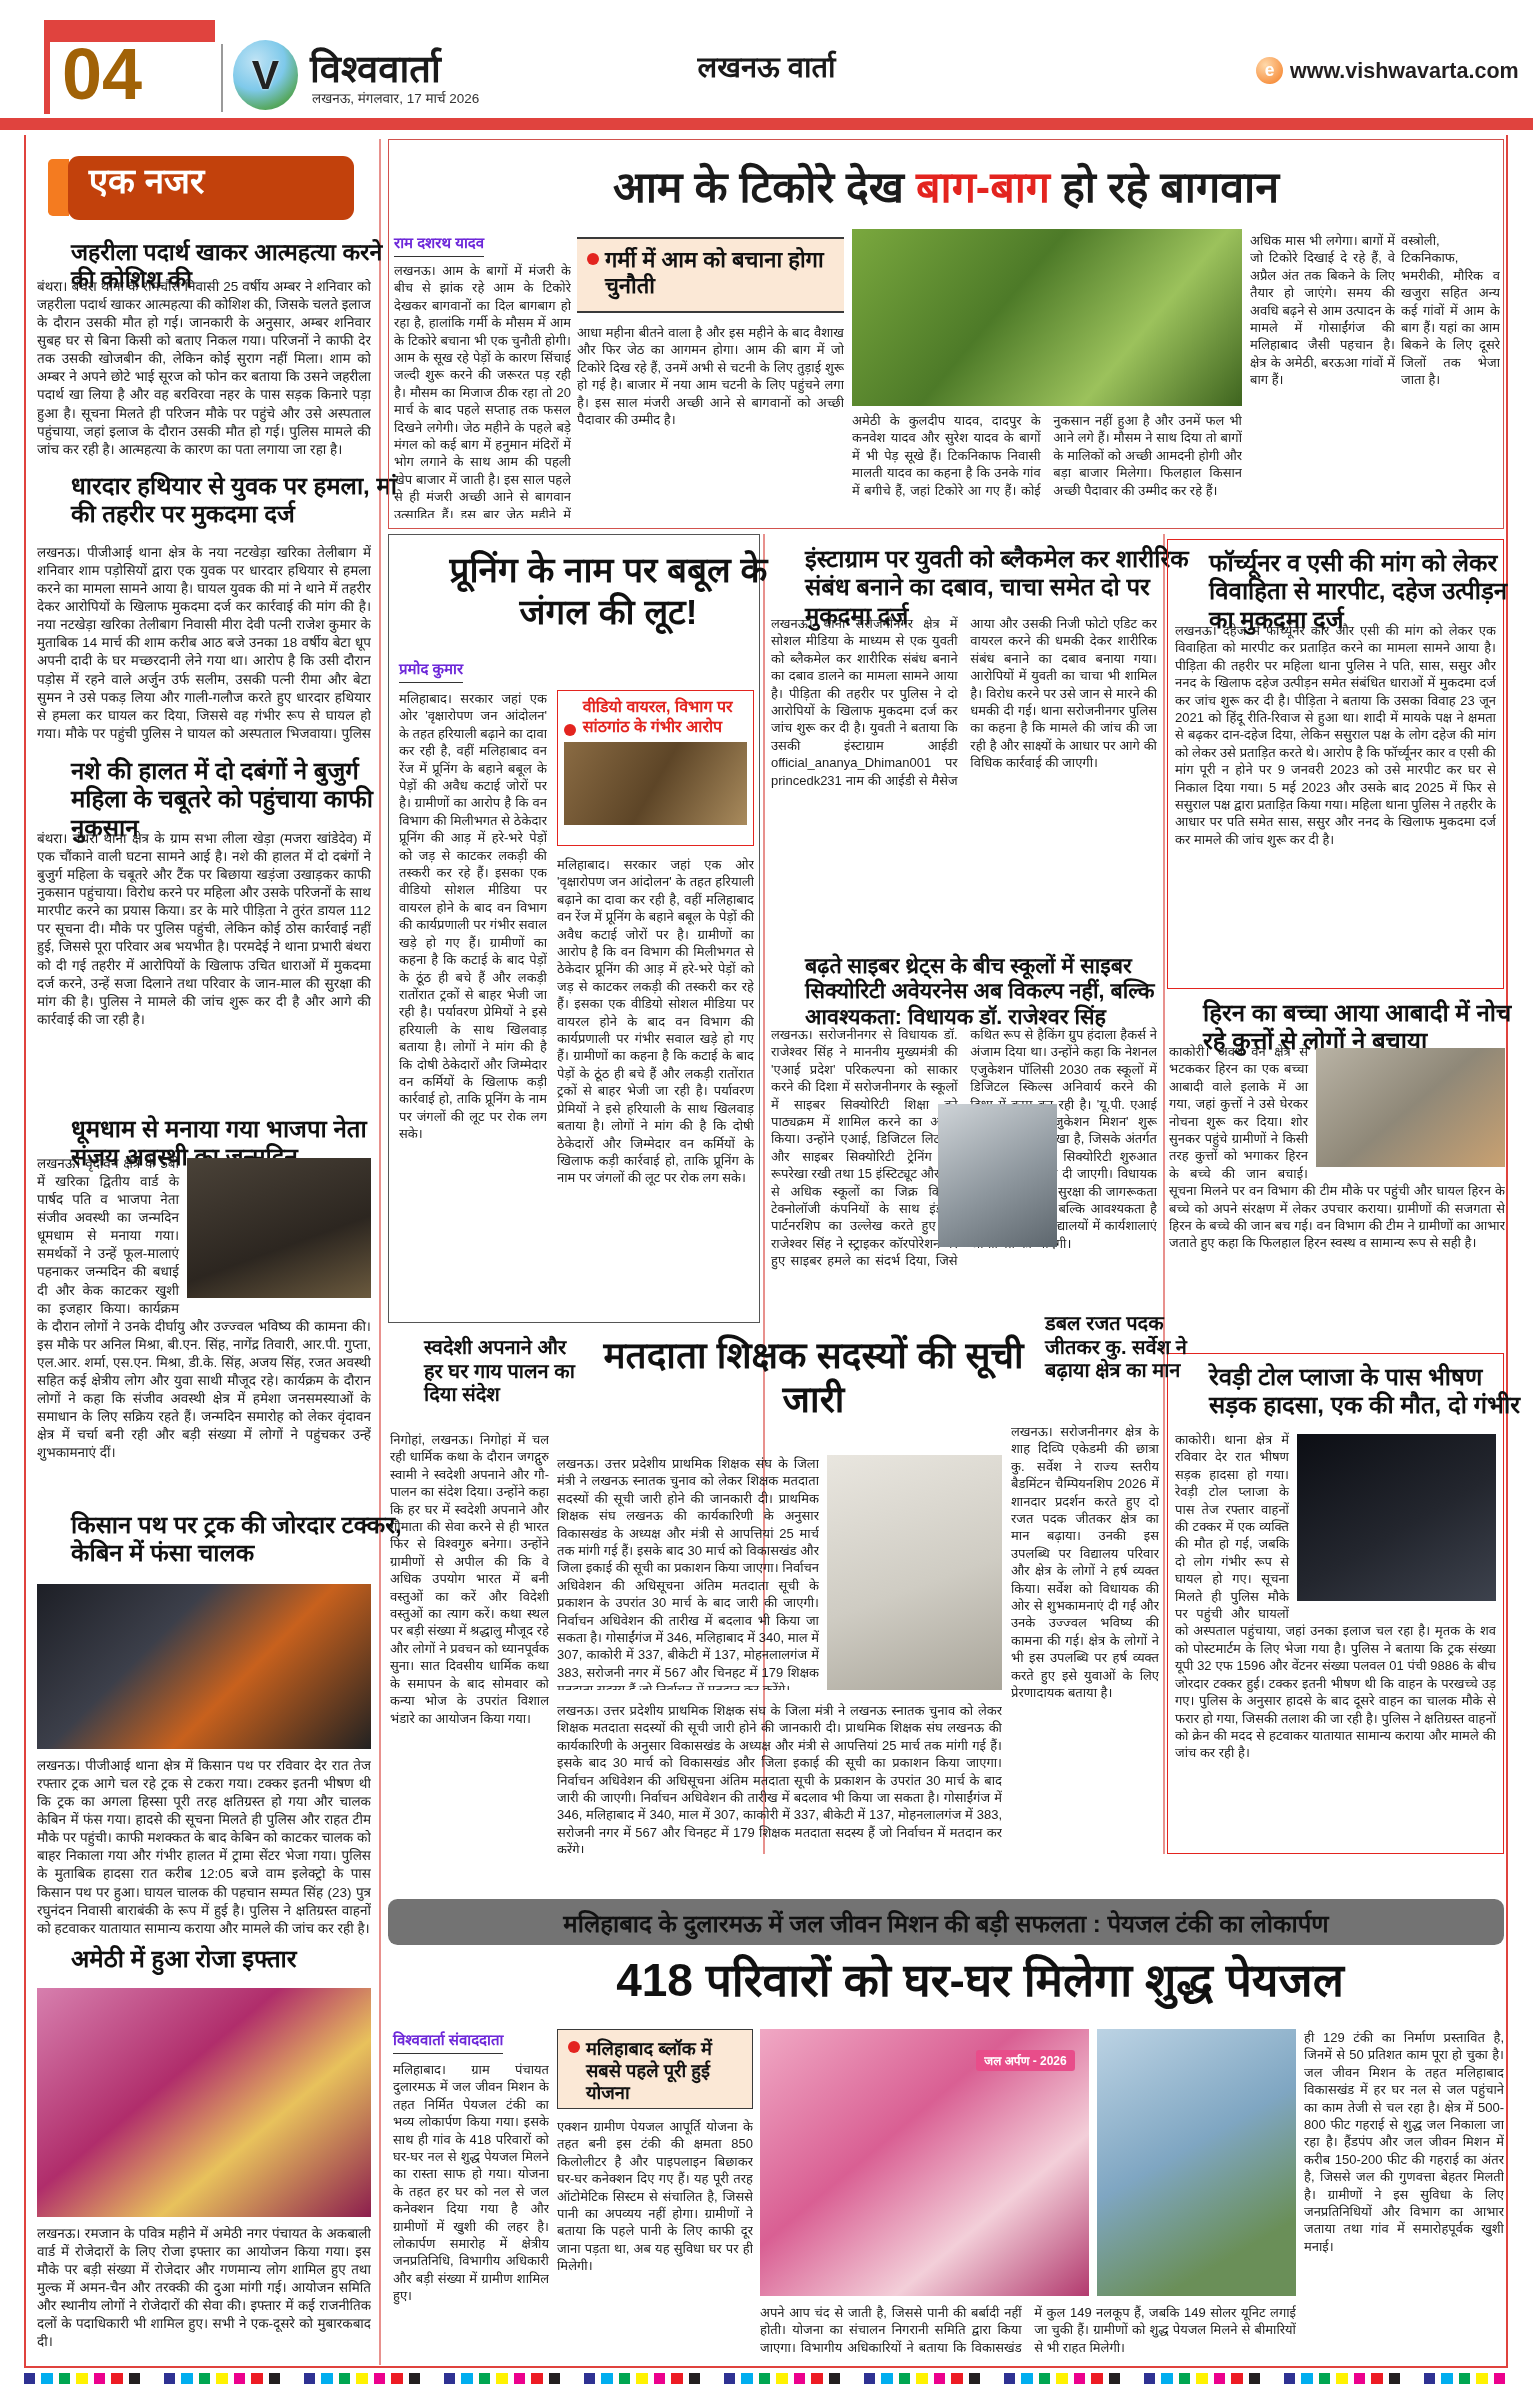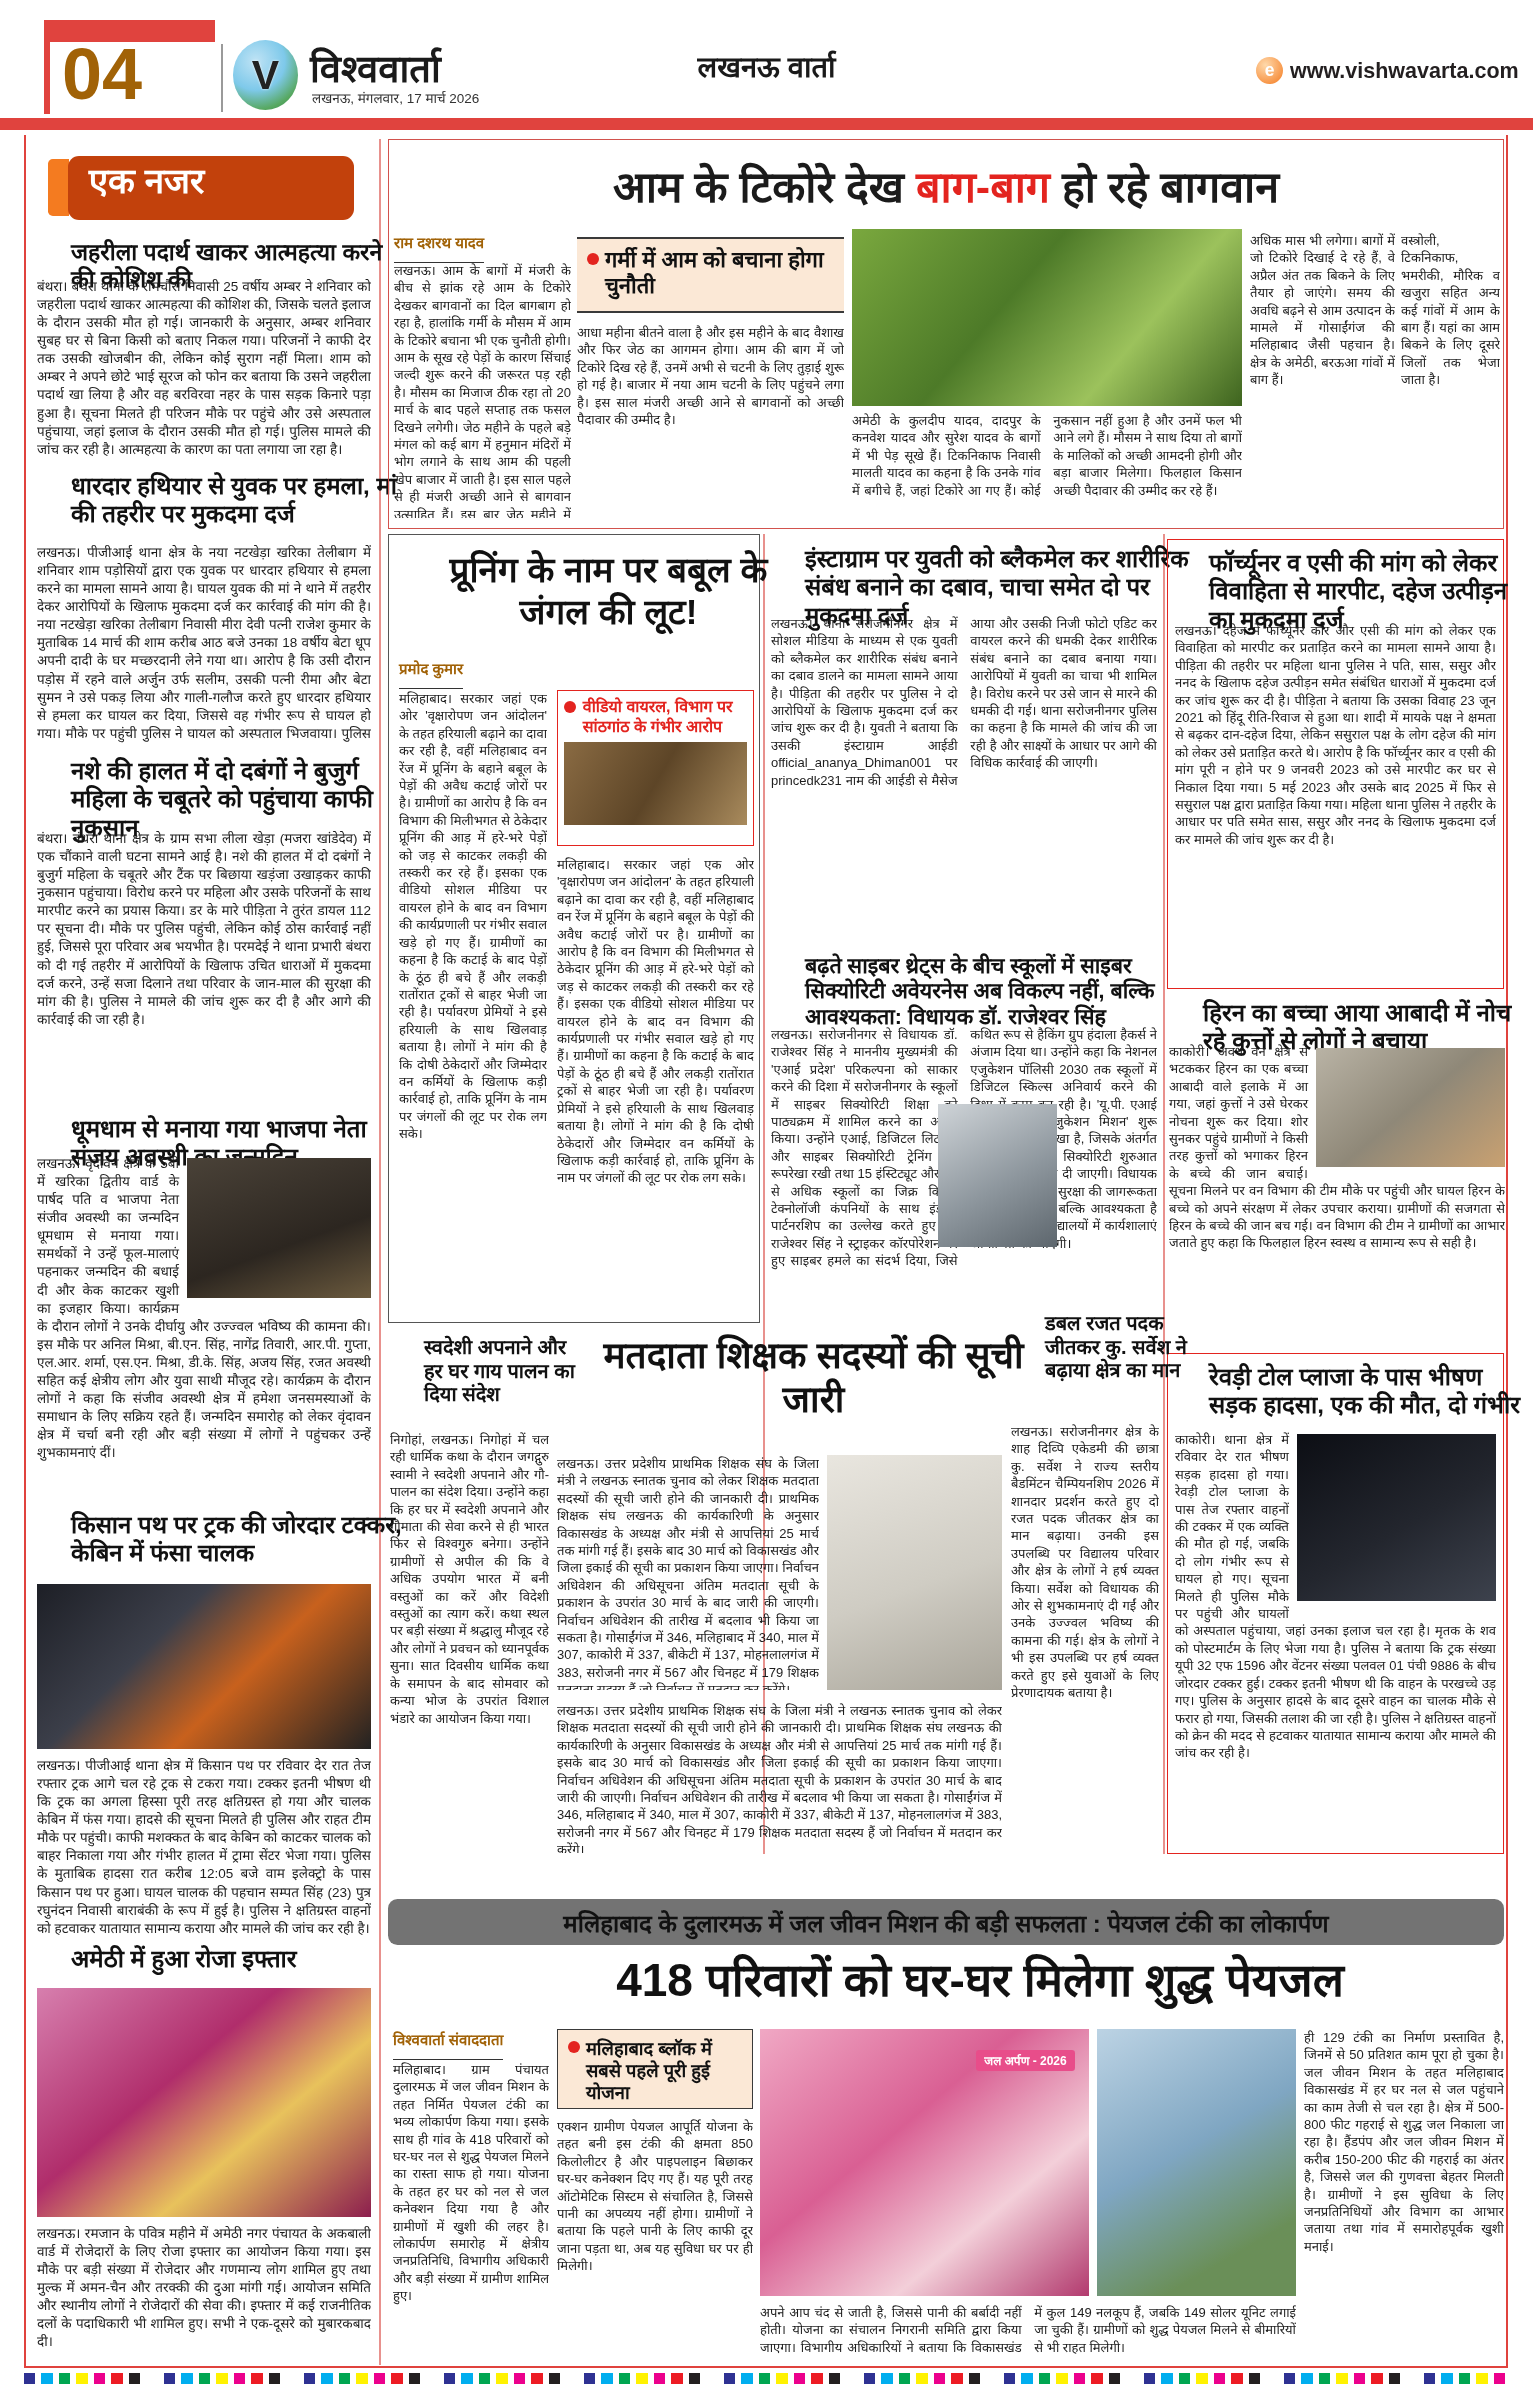--- a/index.html
+++ b/index.html
@@ -7,21 +7,21 @@
   #page{position:relative;width:1533px;height:2389px;background:#fff;overflow:hidden;}
   .abs{position:absolute;box-sizing:border-box;}
   .hl{font-weight:bold;color:#111;line-height:1.18;margin-left:34px;}
   .body-txt{font-size:13px;line-height:1.34;text-align:justify;color:#1d1d1d;}
   .cols2{column-count:2;column-gap:12.7px;}
   .photo{background:linear-gradient(135deg,#9aa49a,#6f7a6f);}
   .redline{background:#e0433e;}
   .dot{display:inline-block;width:12px;height:12px;border-radius:50%;background:#e3241f;margin-right:6.4px;flex:0 0 auto;margin-top:6.4px;}
   .subbox{background:#fbe8d6;border-top:2.4px solid #3a3a3a;border-bottom:2.4px solid #3a3a3a;display:flex;align-items:flex-start;padding:8px 9.5px;}
   .subbox .t{font-weight:bold;font-size:22px;line-height:1.2;color:#111;}
-  .byline{font-weight:bold;font-size:15px;border-bottom:1.6px solid #333;display:inline-block;padding-bottom:10px;color:#a16207;}
+  .byline{font-weight:bold;font-size:15px;border-bottom:1.6px solid #333;display:inline-block;padding-bottom:4px;color:#6d28d9;}
   .boxed{border:1.2px solid #d2524d;}
 </style>
 </head>
 <body>
 
 <div id="page">
 
   <div class="abs redline" style="left:44px;top:20px;width:171px;height:21.5px;"></div>
   <div class="abs redline" style="left:44px;top:20px;width:6.4px;height:94px;"></div>
   <div class="abs" style="left:62px;top:38px;font-size:72px;font-weight:bold;color:#a16207;line-height:1;">04</div>
@@ -85,21 +85,21 @@
   <div class="abs body-txt" style="left:577px;top:324px;width:267px;height:196px;overflow:hidden;">आधा महीना बीतने वाला है और इस महीने के बाद वैशाख और फिर जेठ का आगमन होगा। आम की बाग में जो टिकोरे दिख रहे हैं, उनमें अभी से चटनी के लिए तुड़ाई शुरू हो गई है। बाजार में नया आम चटनी के लिए पहुंचने लगा है। इस साल मंजरी अच्छी आने से बागवानों को अच्छी पैदावार की उम्मीद है।</div>
   <div class="abs photo" style="left:852px;top:229px;width:390px;height:177px;background:linear-gradient(130deg,#7aa83e 0%,#4d7a28 40%,#9cc25c 70%,#3e641f 100%);"></div>
   <div class="abs body-txt" style="left:1250px;top:232px;width:145px;height:288px;overflow:hidden;">अधिक मास भी लगेगा। बागों में जो टिकोरे दिखाई दे रहे हैं, वे अप्रैल अंत तक बिकने के लिए तैयार हो जाएंगे। समय की अवधि बढ़ने से आम उत्पादन के मामले में गोसाईंगंज की मलिहाबाद जैसी पहचान है। क्षेत्र के अमेठी, बरऊआ गांवों में बाग हैं।</div>
   <div class="abs body-txt" style="left:1401px;top:232px;width:99px;height:288px;overflow:hidden;">वस्त्रोली, टिकनिकाफ, भमरीकी, मौरिक व खजुरा सहित अन्य कई गांवों में आम के बाग हैं। यहां का आम बिकने के लिए दूसरे जिलों तक भेजा जाता है।</div>
   <div class="abs body-txt cols2" style="left:852px;top:412px;width:390px;height:110px;overflow:hidden;">अमेठी के कुलदीप यादव, दादपुर के कनवेश यादव और सुरेश यादव के बागों में भी पेड़ सूखे हैं। टिकनिकाफ निवासी मालती यादव का कहना है कि उनके गांव में बगीचे हैं, जहां टिकोरे आ गए हैं। कोई नुकसान नहीं हुआ है और उनमें फल भी आने लगे हैं। मौसम ने साथ दिया तो बागों के मालिकों को अच्छी आमदनी होगी और बड़ा बाजार मिलेगा। फिलहाल किसान अच्छी पैदावार की उम्मीद कर रहे हैं।</div>
 
   <div class="abs" style="left:388px;top:534px;width:372px;height:789px;border:1.6px solid #555;"></div>
   <div class="abs hl" style="left:398px;top:549px;width:353px;text-align:center;font-size:35px;line-height:1.2;">प्रूनिंग के नाम पर बबूल के जंगल की लूट!</div>
   <div class="abs byline" style="left:399px;top:658px;">प्रमोद कुमार</div>
   <div class="abs" style="left:557px;top:690px;width:197px;height:156px;border:1.6px solid #e3241f;padding:6.4px;">
-    <div style="display:flex;align-items:flex-start;">
+    <div style="display:flex;align-items:flex-end;">
         <span class="dot" style="margin-top:3.2px;"></span>
       <span style="color:#e3241f;font-weight:bold;font-size:16px;line-height:1.2;">वीडियो वायरल, विभाग पर सांठगांठ के गंभीर आरोप</span>
       </div>
     <div class="photo" style="width:100%;height:83px;margin-top:6.4px;background:linear-gradient(120deg,#8a6b43,#5d4527 50%,#a98b5d);"></div>
   </div>
   <div class="abs body-txt" style="left:399px;top:690px;width:148px;height:619px;overflow:hidden;">मलिहाबाद। सरकार जहां एक ओर 'वृक्षारोपण जन आंदोलन' के तहत हरियाली बढ़ाने का दावा कर रही है, वहीं मलिहाबाद वन रेंज में प्रूनिंग के बहाने बबूल के पेड़ों की अवैध कटाई जोरों पर है। ग्रामीणों का आरोप है कि वन विभाग की मिलीभगत से ठेकेदार प्रूनिंग की आड़ में हरे-भरे पेड़ों को जड़ से काटकर लकड़ी की तस्करी कर रहे हैं। इसका एक वीडियो सोशल मीडिया पर वायरल होने के बाद वन विभाग की कार्यप्रणाली पर गंभीर सवाल खड़े हो गए हैं। ग्रामीणों का कहना है कि कटाई के बाद पेड़ों के ठूंठ ही बचे हैं और लकड़ी रातोंरात ट्रकों से बाहर भेजी जा रही है। पर्यावरण प्रेमियों ने इसे हरियाली के साथ खिलवाड़ बताया है। लोगों ने मांग की है कि दोषी ठेकेदारों और जिम्मेदार वन कर्मियों के खिलाफ कड़ी कार्रवाई हो, ताकि प्रूनिंग के नाम पर जंगलों की लूट पर रोक लग सके।</div>
   <div class="abs body-txt" style="left:557px;top:856px;width:197px;height:453px;overflow:hidden;direction:ltr;">मलिहाबाद। सरकार जहां एक ओर 'वृक्षारोपण जन आंदोलन' के तहत हरियाली बढ़ाने का दावा कर रही है, वहीं मलिहाबाद वन रेंज में प्रूनिंग के बहाने बबूल के पेड़ों की अवैध कटाई जोरों पर है। ग्रामीणों का आरोप है कि वन विभाग की मिलीभगत से ठेकेदार प्रूनिंग की आड़ में हरे-भरे पेड़ों को जड़ से काटकर लकड़ी की तस्करी कर रहे हैं। इसका एक वीडियो सोशल मीडिया पर वायरल होने के बाद वन विभाग की कार्यप्रणाली पर गंभीर सवाल खड़े हो गए हैं। ग्रामीणों का कहना है कि कटाई के बाद पेड़ों के ठूंठ ही बचे हैं और लकड़ी रातोंरात ट्रकों से बाहर भेजी जा रही है। पर्यावरण प्रेमियों ने इसे हरियाली के साथ खिलवाड़ बताया है। लोगों ने मांग की है कि दोषी ठेकेदारों और जिम्मेदार वन कर्मियों के खिलाफ कड़ी कार्रवाई हो, ताकि प्रूनिंग के नाम पर जंगलों की लूट पर रोक लग सके।</div>
 
   <div class="abs hl" style="left:771px;top:545px;width:386px;font-size:24px;">इंस्टाग्राम पर युवती को ब्लैकमेल कर शारीरिक संबंध बनाने का दबाव, चाचा समेत दो पर मुकदमा दर्ज</div>
   <div class="abs body-txt cols2" style="left:771px;top:615px;width:386px;height:328px;overflow:hidden;">लखनऊ। थाना सरोजनीनगर क्षेत्र में सोशल मीडिया के माध्यम से एक युवती को ब्लैकमेल कर शारीरिक संबंध बनाने का दबाव डालने का मामला सामने आया है। पीड़िता की तहरीर पर पुलिस ने दो आरोपियों के खिलाफ मुकदमा दर्ज कर जांच शुरू कर दी है। युवती ने बताया कि उसकी इंस्टाग्राम आईडी official_ananya_Dhiman001 पर princedk231 नाम की आईडी से मैसेज आया और उसकी निजी फोटो एडिट कर वायरल करने की धमकी देकर शारीरिक संबंध बनाने का दबाव बनाया गया। आरोपियों में युवती का चाचा भी शामिल है। विरोध करने पर उसे जान से मारने की धमकी दी गई। थाना सरोजनीनगर पुलिस का कहना है कि मामले की जांच की जा रही है और साक्ष्यों के आधार पर आगे की विधिक कार्रवाई की जाएगी।</div>

